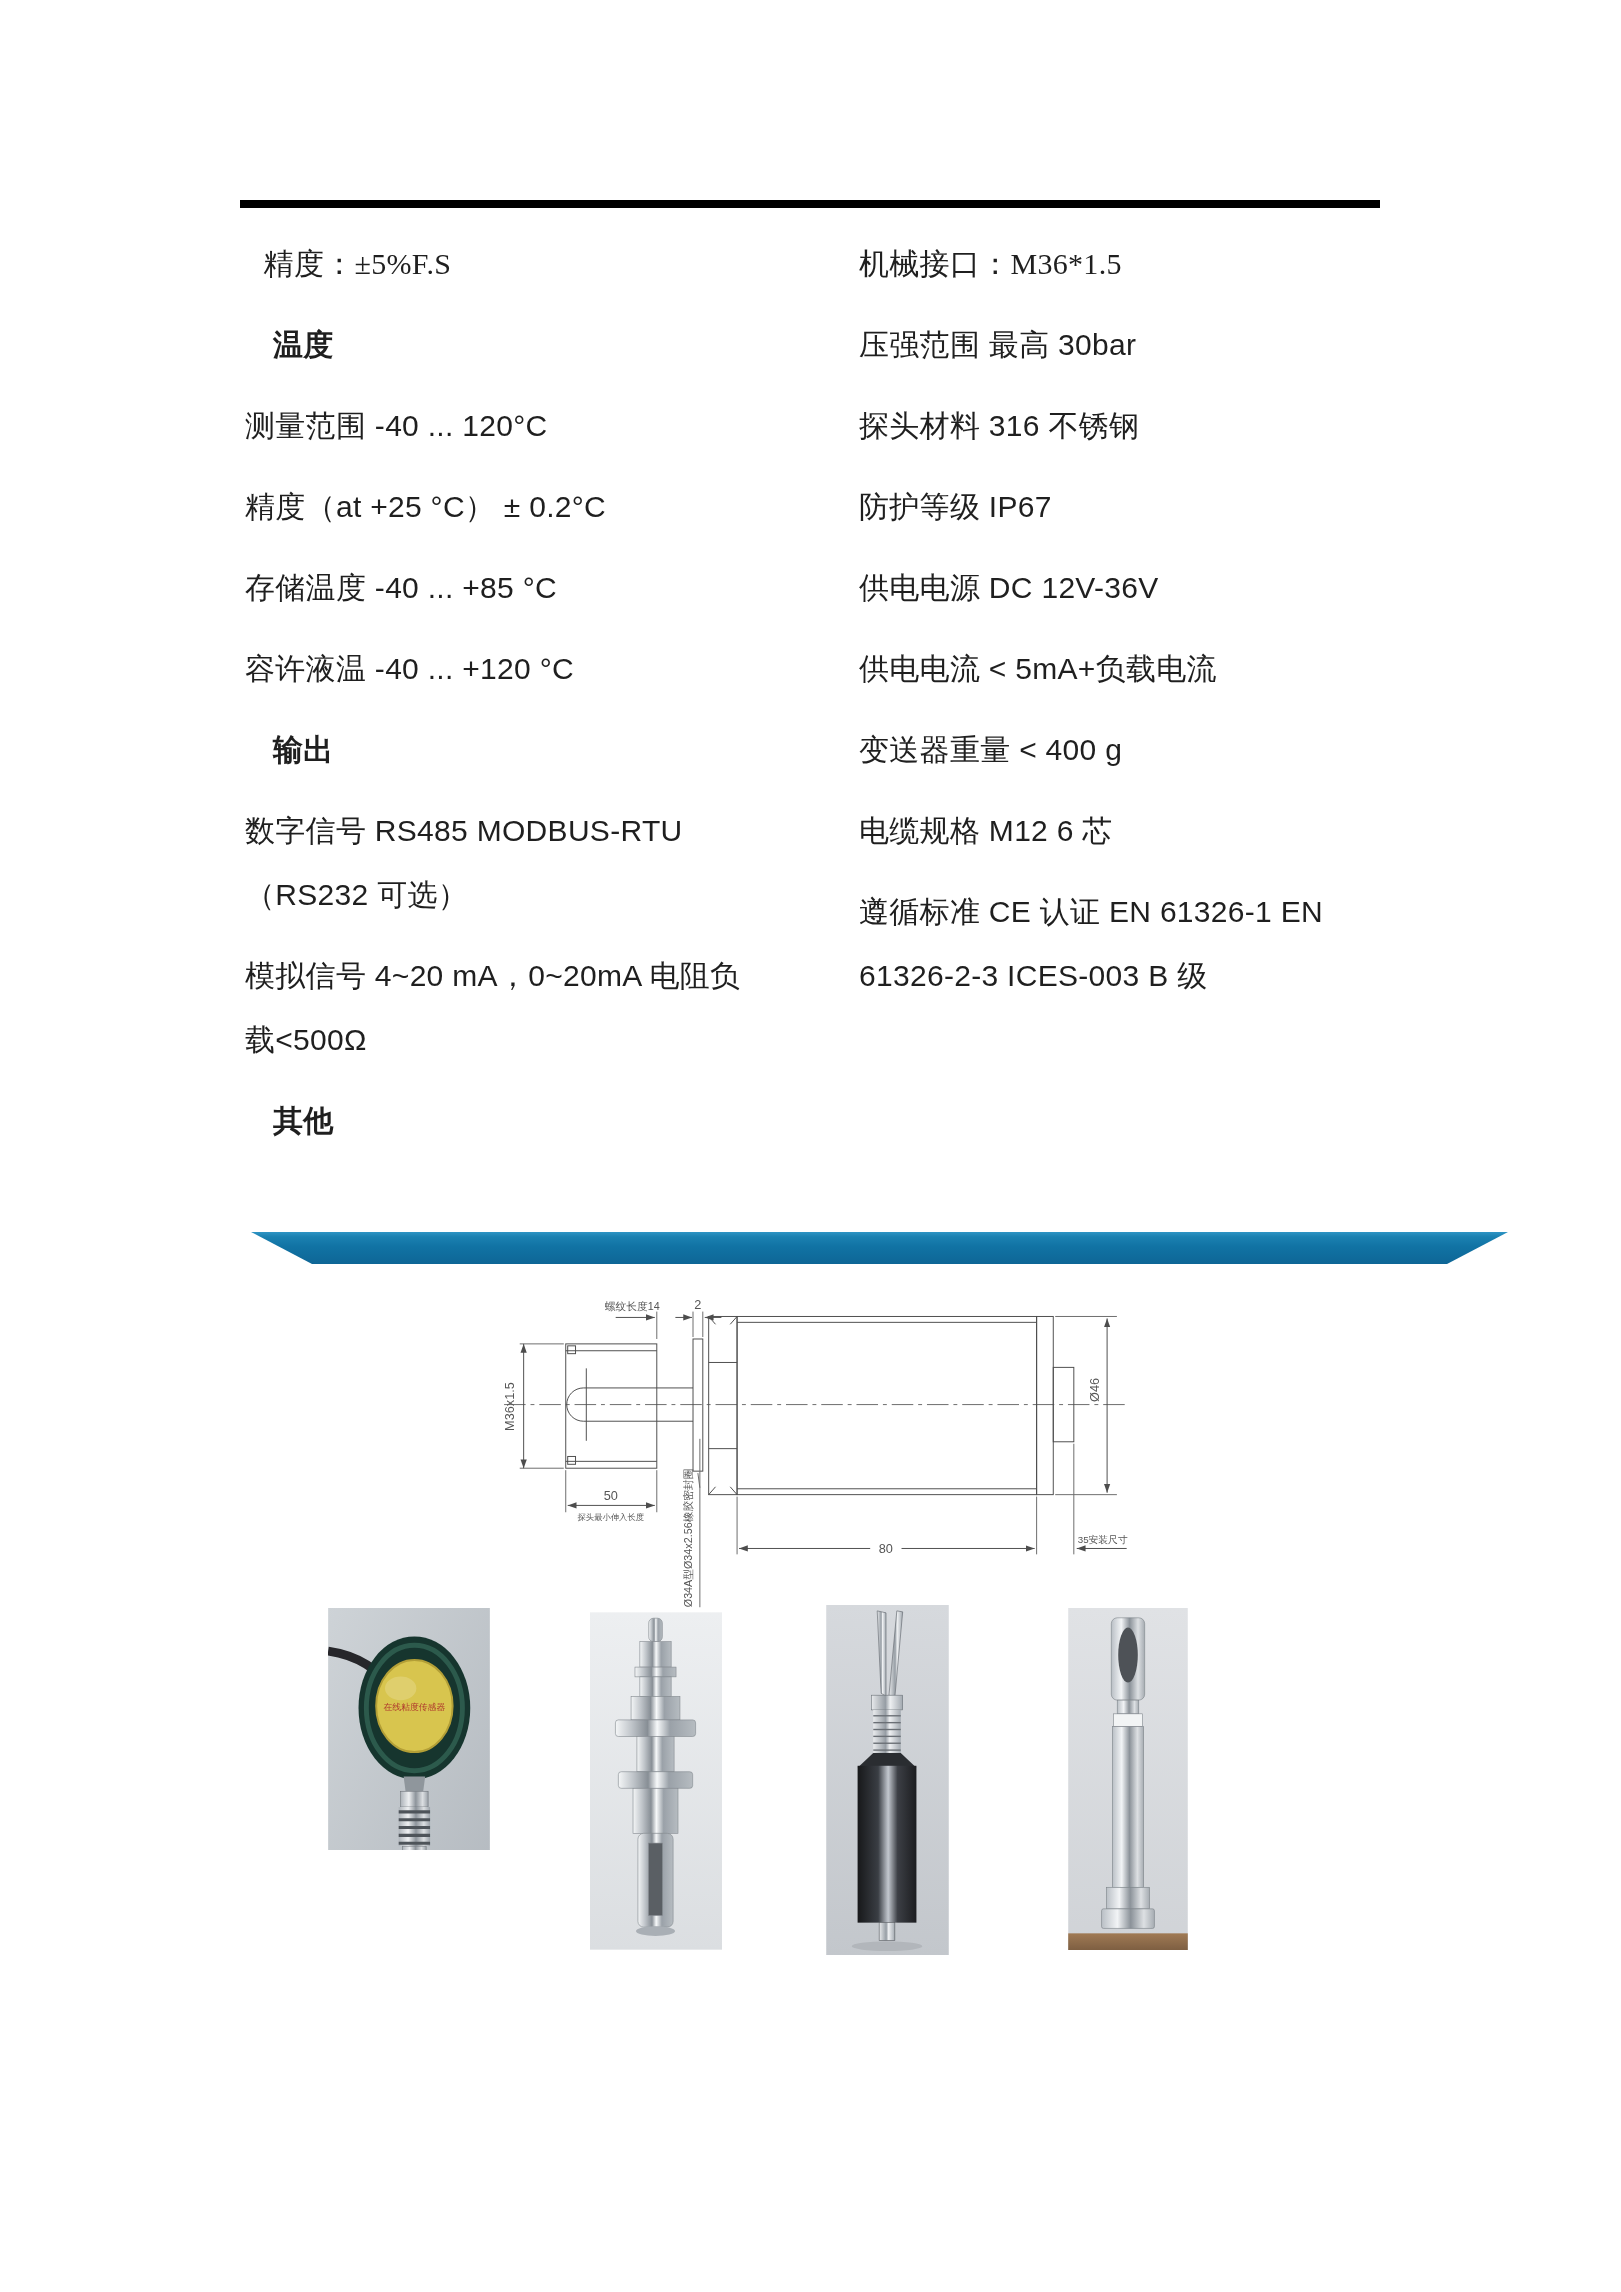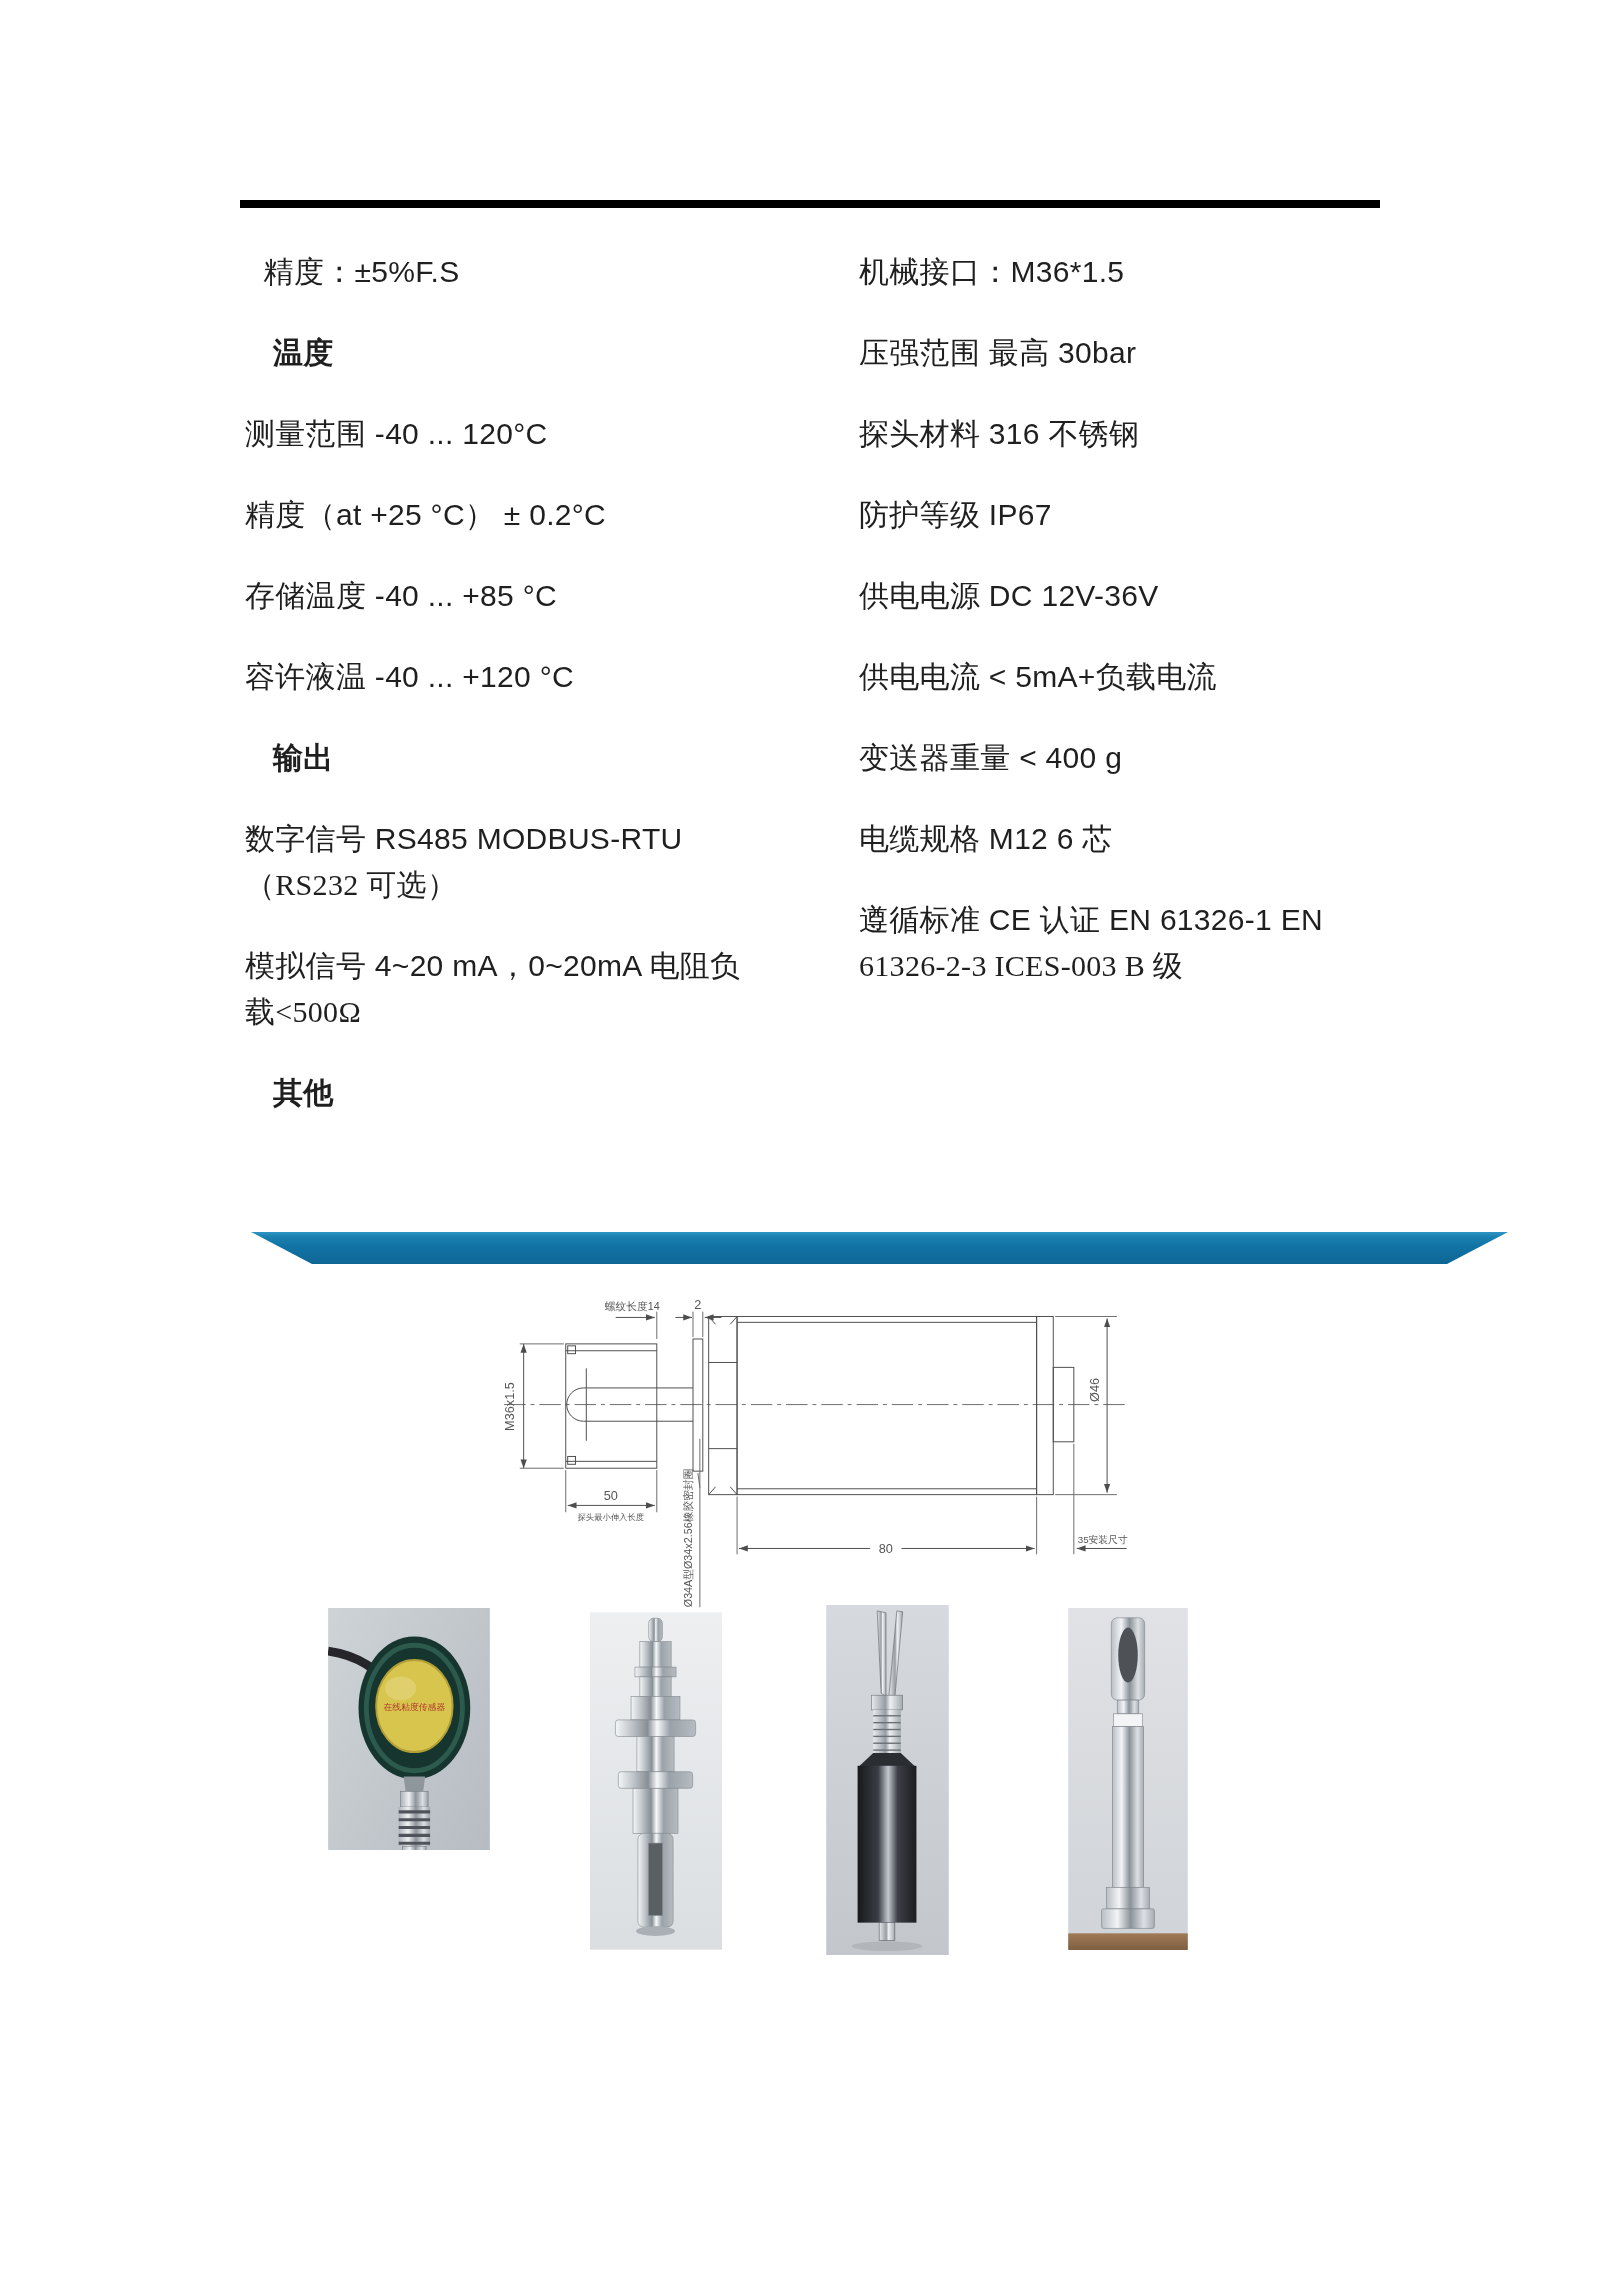--- a/index.html
+++ b/index.html
@@ -5,23 +5,23 @@
   html,body{margin:0;padding:0;}
   body{
     width:1621px;height:2293px;position:relative;background:#ffffff;
     font-family:"Liberation Sans",sans-serif;color:#1f1f1f;overflow:hidden;
   }
   .rule{position:absolute;left:240px;top:200px;width:1140px;height:7.8px;background:#000;}
   .col{position:absolute;top:238px;font-size:30px;line-height:36px;letter-spacing:0.3px;}
   .col.left{left:245px;width:470px;}
   .col.right{left:859px;width:470px;}
   .spec-line{margin-top:45px;white-space:nowrap;}
-  .spec-line:first-child{margin-top:16px;}
+  .spec-line:first-child{margin-top:8px;font-family:Liberation Serif, serif;}
   .spec-line.heading{font-weight:700;margin-left:28px;}
-  .spec-line.cont{margin-top:10px;font-family:Liberation Serif, serif;}
+  .spec-line.cont{margin-top:28px;}
   .spec-line.indent{padding-left:18.6px;}
   .banner{
     position:absolute;left:251px;top:1232px;width:1257px;height:32px;
     background:linear-gradient(180deg,#2e94c4 0%,#1b81b1 15%,#1173a4 45%,#0e6696 100%);
     clip-path:polygon(0 0,100% 0,calc(100% - 61px) 100%,61px 100%);
   }
   .drawing{position:absolute;left:490px;top:1292px;width:686px;height:372px;}
   .drawing svg{display:block;}
   .dline{stroke:#4d4d4d;stroke-width:1;fill:none;}
   .dthin{stroke:#6b6b6b;stroke-width:1;fill:none;}

